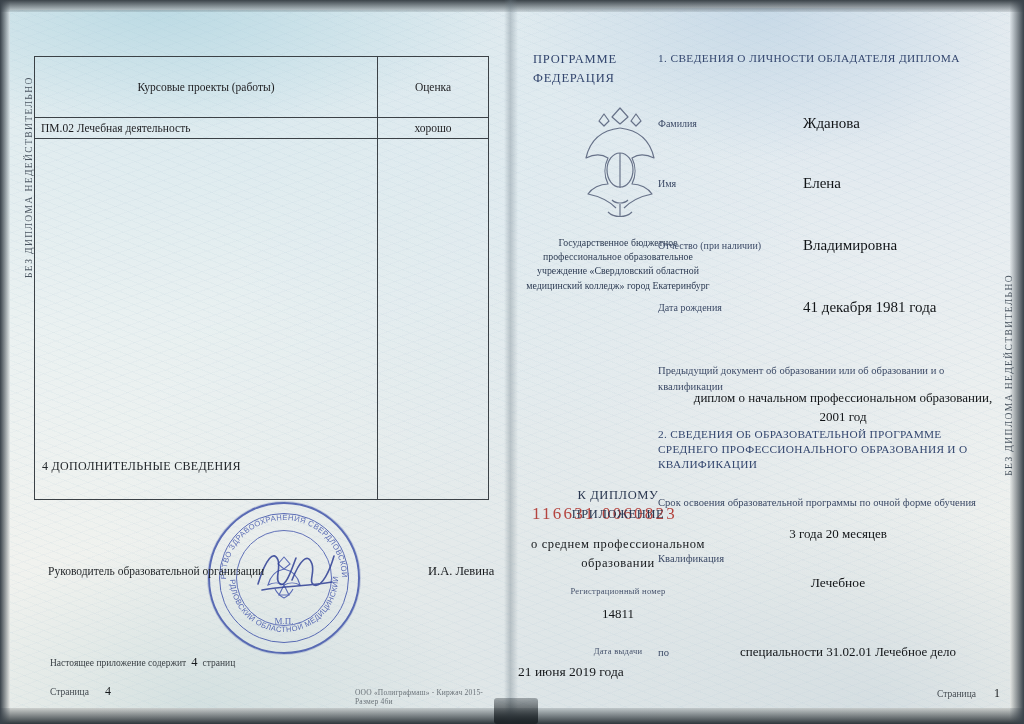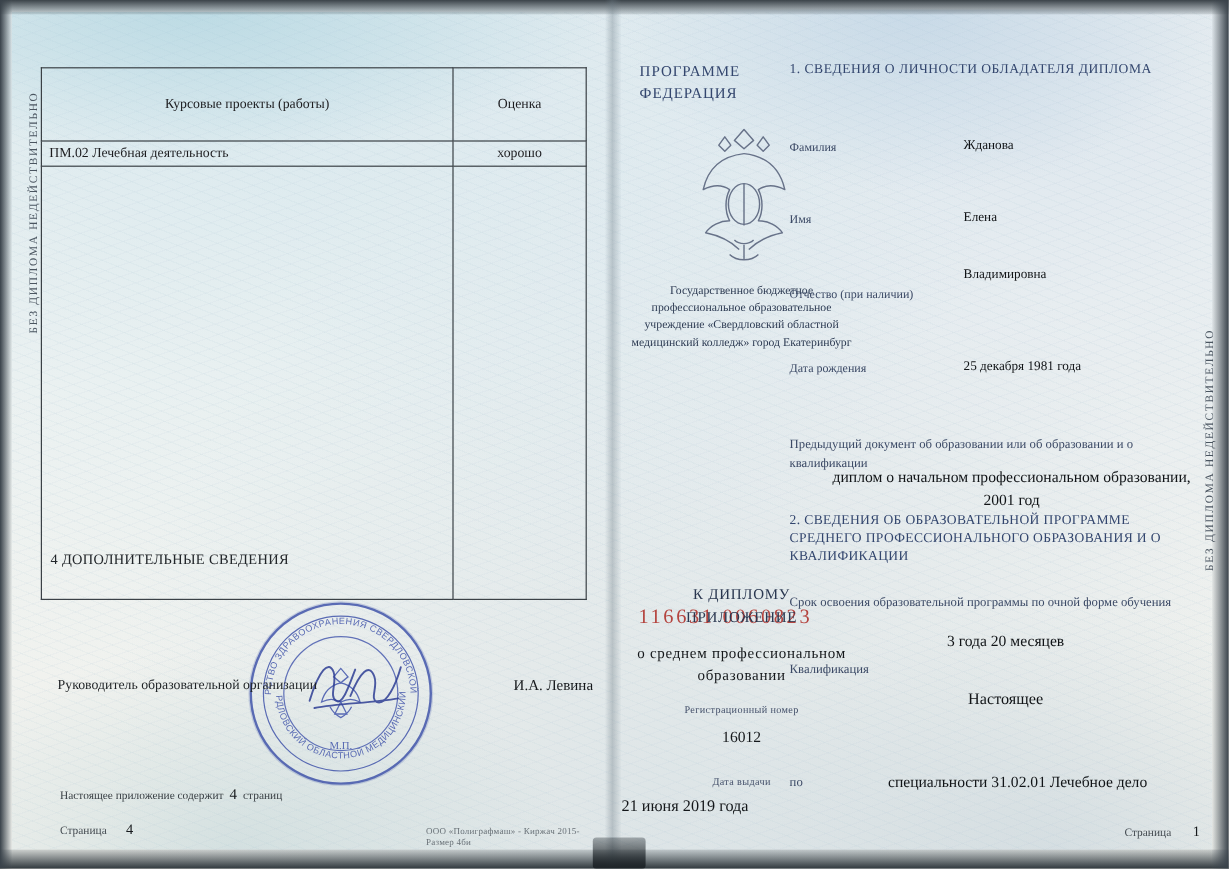--- a/index.html
+++ b/index.html
@@ -237,21 +237,21 @@
   }
 
   .sec1-title {
     position: absolute; left: 140px; top: 44px;
     font-size: 11.3px; color: #33466e; letter-spacing: 0.4px;
   }
   .field-label {
     position: absolute; font-size: 10px; color: #3c4a66;
   }
   .field-value {
-    position: absolute; font-size: 11px; color: #111417;
+    position: absolute; font-size: 15px; color: #111417;
   }
   .prev-doc-label {
     position: absolute; left: 140px; top: 355px; width: 335px;
     font-size: 10.6px; color: #3c4a66; line-height: 1.55;
   }
   .prev-doc-value {
     position: absolute; left: 165px; top: 381px; width: 320px;
     text-align: center;
     font-size: 13px; color: #111417; line-height: 1.45;
   }
@@ -401,48 +401,48 @@
 
     <div class="series-number">116631  0060823</div>
 
     <div class="pril">
       <div>К ДИПЛОМУ</div>
       <div>ПРИЛОЖЕНИЕ</div>
       <span class="sub">о среднем профессиональном образовании</span>
     </div>
 
     <div class="reg-label">Регистрационный номер</div>
-    <div class="reg-value">16012</div>
+    <div class="reg-value">14811</div>
     <div class="date-label">Дата выдачи</div>
     <div class="date-value">21 июня 2019 года</div>
 
     <div class="sec1-title">1. СВЕДЕНИЯ О ЛИЧНОСТИ ОБЛАДАТЕЛЯ ДИПЛОМА</div>
 
     <div class="field-label" style="left:140px; top:110px;">Фамилия</div>
     <div class="field-value" style="left:285px; top:107px;">Жданова</div>
 
     <div class="field-label" style="left:140px; top:170px;">Имя</div>
     <div class="field-value" style="left:285px; top:167px;">Елена</div>
 
     <div class="field-label" style="left:140px; top:232px;">Отчество (при наличии)</div>
-    <div class="field-value" style="left:285px; top:215px;">Владимировна</div>
+    <div class="field-value" style="left:285px; top:229px;">Владимировна</div>
 
     <div class="field-label" style="left:140px; top:294px;">Дата рождения</div>
-    <div class="field-value" style="left:285px; top:291px;">25 декабря 1981 года</div>
+    <div class="field-value" style="left:285px; top:291px;">41 декабря 1981 года</div>
 
     <div class="prev-doc-label">Предыдущий документ об образовании или об образовании и о квалификации</div>
     <div class="prev-doc-value">диплом о начальном профессиональном образовании, 2001 год</div>
 
     <div class="sec2-title">2. СВЕДЕНИЯ ОБ ОБРАЗОВАТЕЛЬНОЙ ПРОГРАММЕ СРЕДНЕГО ПРОФЕССИОНАЛЬНОГО ОБРАЗОВАНИЯ И О КВАЛИФИКАЦИИ</div>
 
     <div class="term-label">Срок освоения образовательной программы по очной форме обучения</div>
     <div class="term-value">3 года 20 месяцев</div>
 
     <div class="qual-label">Квалификация</div>
-    <div class="qual-value">Настоящее</div>
+    <div class="qual-value">Лечебное</div>
 
     <div class="po-label">по</div>
     <div class="spec-value">специальности 31.02.01 Лечебное дело</div>
 
     <div class="page-num-right">
       <span>Страница</span><b>1</b>
     </div>
   </div>
 
   <div class="bed-top"></div>

